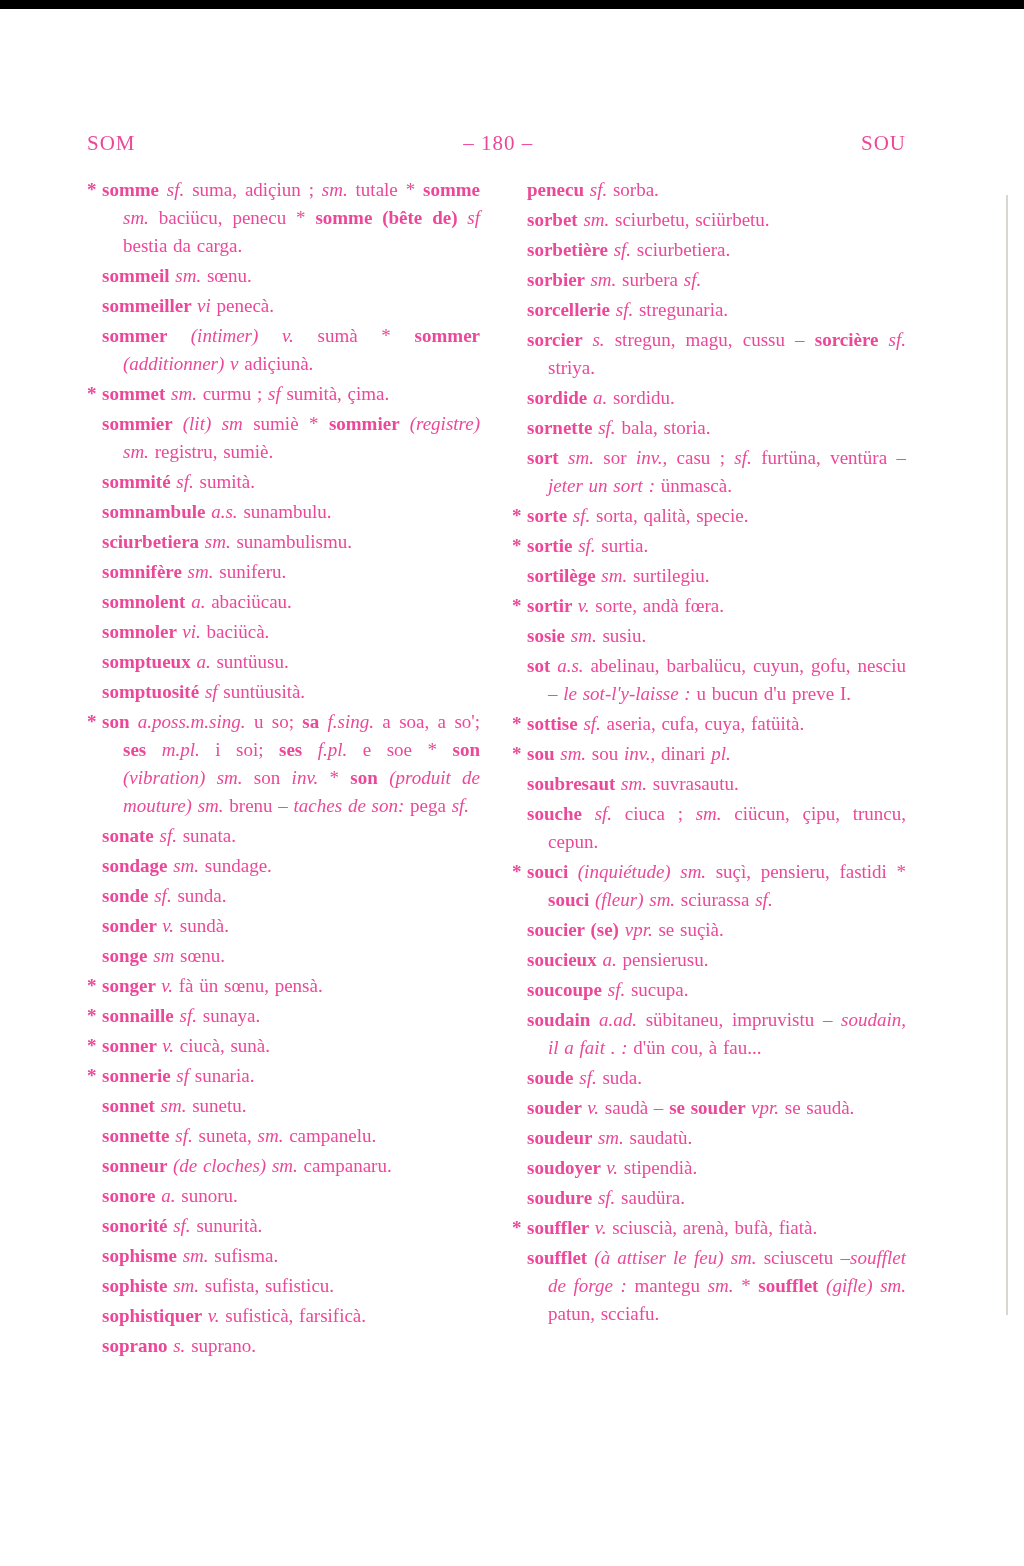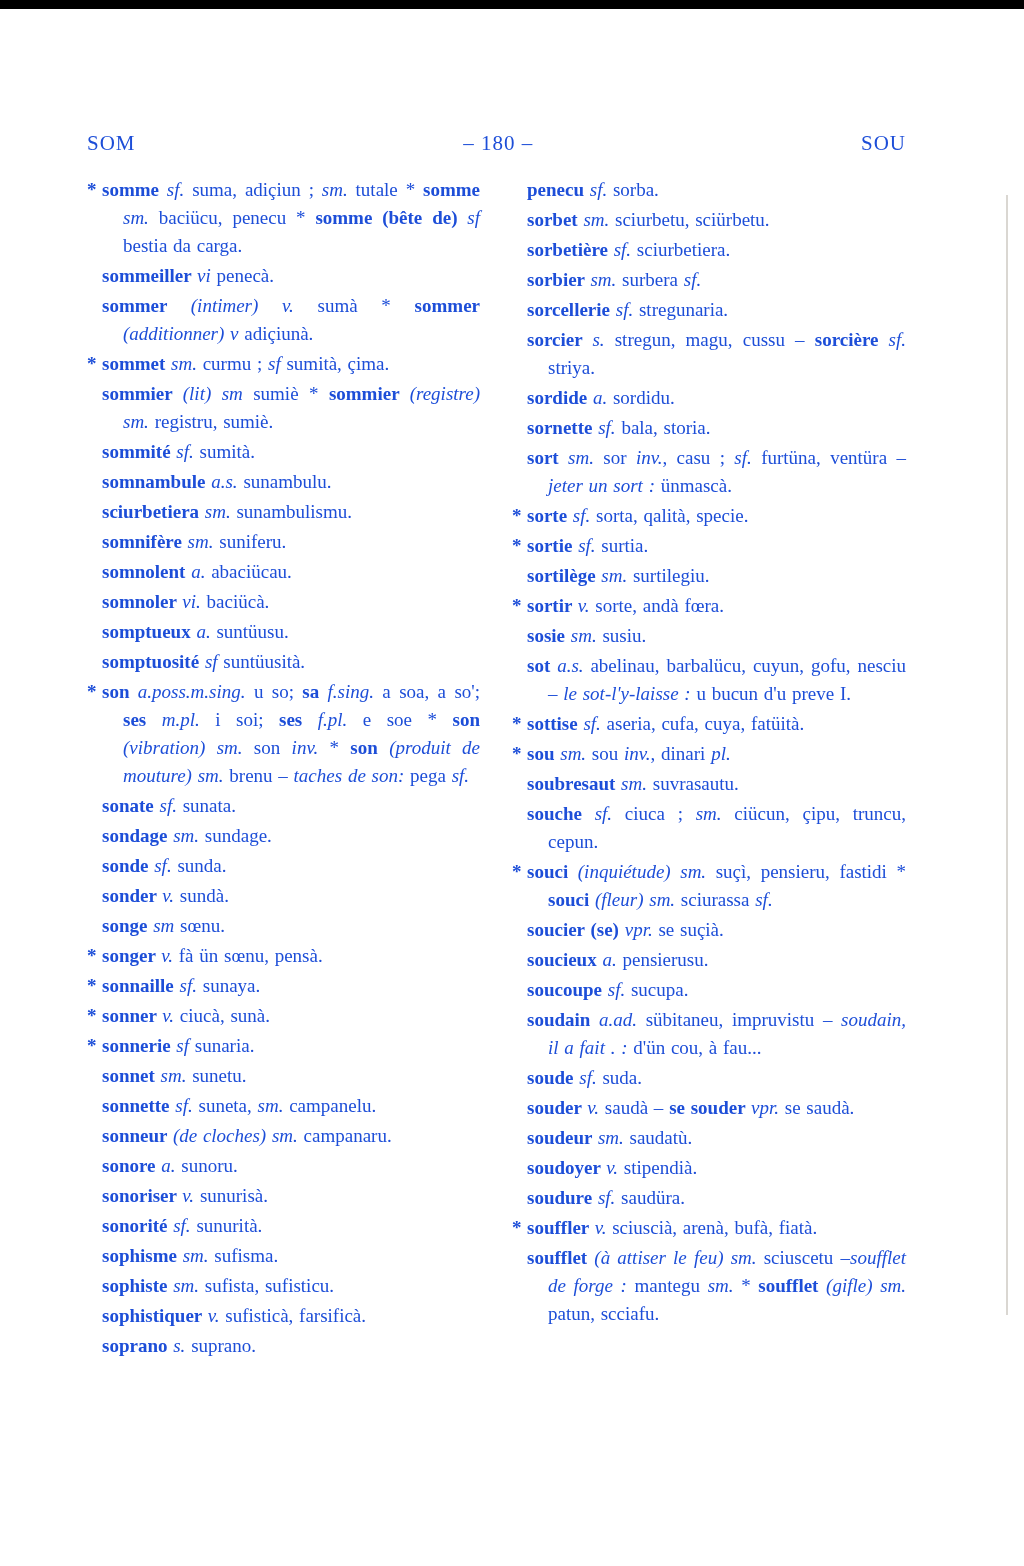--- a/index.html
+++ b/index.html
@@ -9,21 +9,21 @@
     width: 1024px;
     height: 1566px;
     overflow: hidden;
     font-family: "Liberation Serif", "DejaVu Serif", serif;
   }
   .page {
     position: relative;
     width: 1024px;
     height: 1566px;
     background: #ffffff;
-    color: #1d4ed8;
+    color: #ec4899;
   }
   .top-bar {
     position: absolute;
     top: 0; left: 0;
     width: 1024px; height: 9px;
     background: #000000;
   }
   .scan-line {
     position: absolute;
     left: 1006px; top: 195px;
@@ -78,20 +78,21 @@
 
   <div class="header">
     <span>SOM</span>
     <span>– 180 –</span>
     <span>SOU</span>
   </div>
 
   <div class="columns">
     <div class="col" id="col-left">
         <p class="entry"><span class="star">*</span><span class="b">somme </span><span class="i">sf.</span><span class="n"> suma, adiçiun ; </span><span class="i">sm.</span><span class="n"> tutale * </span><span class="b">somme </span><span class="i">sm.</span><span class="n"> baciücu, penecu * </span><span class="b">somme (bête de) </span><span class="i">sf</span><span class="n"> bestia da carga.</span></p>
+        <p class="entry"><span class="star"></span><span class="b">sommeil </span><span class="i">sm.</span><span class="n"> sœnu.</span></p>
         <p class="entry"><span class="star"></span><span class="b">sommeiller </span><span class="i">vi</span><span class="n"> penecà.</span></p>
         <p class="entry"><span class="star"></span><span class="b">sommer </span><span class="i">(intimer) v.</span><span class="n"> sumà * </span><span class="b">sommer </span><span class="i">(additionner) v</span><span class="n"> adiçiunà.</span></p>
         <p class="entry"><span class="star">*</span><span class="b">sommet </span><span class="i">sm.</span><span class="n"> curmu ; </span><span class="i">sf</span><span class="n"> sumità, çima.</span></p>
         <p class="entry"><span class="star"></span><span class="b">sommier </span><span class="i">(lit) sm</span><span class="n"> sumiè * </span><span class="b">sommier </span><span class="i">(registre) sm.</span><span class="n"> registru, sumiè.</span></p>
         <p class="entry"><span class="star"></span><span class="b">sommité </span><span class="i">sf.</span><span class="n"> sumità.</span></p>
         <p class="entry"><span class="star"></span><span class="b">somnambule </span><span class="i">a.s.</span><span class="n"> sunambulu.</span></p>
         <p class="entry"><span class="star"></span><span class="b">sciurbetiera </span><span class="i">sm.</span><span class="n"> sunambulismu.</span></p>
         <p class="entry"><span class="star"></span><span class="b">somnifère </span><span class="i">sm.</span><span class="n"> suniferu.</span></p>
         <p class="entry"><span class="star"></span><span class="b">somnolent </span><span class="i">a.</span><span class="n"> abaciücau.</span></p>
         <p class="entry"><span class="star"></span><span class="b">somnoler </span><span class="i">vi.</span><span class="n"> baciücà.</span></p>
@@ -104,21 +105,20 @@
         <p class="entry"><span class="star"></span><span class="b">sonder </span><span class="i">v.</span><span class="n"> sundà.</span></p>
         <p class="entry"><span class="star"></span><span class="b">songe </span><span class="i">sm</span><span class="n"> sœnu.</span></p>
         <p class="entry"><span class="star">*</span><span class="b">songer </span><span class="i">v.</span><span class="n"> fà ün sœnu, pensà.</span></p>
         <p class="entry"><span class="star">*</span><span class="b">sonnaille </span><span class="i">sf.</span><span class="n"> sunaya.</span></p>
         <p class="entry"><span class="star">*</span><span class="b">sonner </span><span class="i">v.</span><span class="n"> ciucà, sunà.</span></p>
         <p class="entry"><span class="star">*</span><span class="b">sonnerie </span><span class="i">sf</span><span class="n"> sunaria.</span></p>
         <p class="entry"><span class="star"></span><span class="b">sonnet </span><span class="i">sm.</span><span class="n"> sunetu.</span></p>
         <p class="entry"><span class="star"></span><span class="b">sonnette </span><span class="i">sf.</span><span class="n"> suneta, </span><span class="i">sm.</span><span class="n"> campanelu.</span></p>
         <p class="entry"><span class="star"></span><span class="b">sonneur </span><span class="i">(de cloches) sm.</span><span class="n"> campanaru.</span></p>
         <p class="entry"><span class="star"></span><span class="b">sonore </span><span class="i">a.</span><span class="n"> sunoru.</span></p>
-        <p class="entry"><span class="star"></span><span class="b">sonoriser </span><span class="i">v.</span><span class="n"> sunurisà.</span></p>
         <p class="entry"><span class="star"></span><span class="b">sonorité </span><span class="i">sf.</span><span class="n"> sunurità.</span></p>
         <p class="entry"><span class="star"></span><span class="b">sophisme </span><span class="i">sm.</span><span class="n"> sufisma.</span></p>
         <p class="entry"><span class="star"></span><span class="b">sophiste </span><span class="i">sm.</span><span class="n"> sufista, sufisticu.</span></p>
         <p class="entry"><span class="star"></span><span class="b">sophistiquer </span><span class="i">v.</span><span class="n"> sufisticà, farsificà.</span></p>
         <p class="entry"><span class="star"></span><span class="b">soprano </span><span class="i">s.</span><span class="n"> suprano.</span></p>
       </div>
     <div class="col col-right" id="col-right">
         <p class="entry"><span class="star"></span><span class="b">penecu </span><span class="i">sf.</span><span class="n"> sorba.</span></p>
         <p class="entry"><span class="star"></span><span class="b">sorbet </span><span class="i">sm.</span><span class="n"> sciurbetu, sciürbetu.</span></p>
         <p class="entry"><span class="star"></span><span class="b">sorbetière </span><span class="i">sf.</span><span class="n"> sciurbetiera.</span></p>

